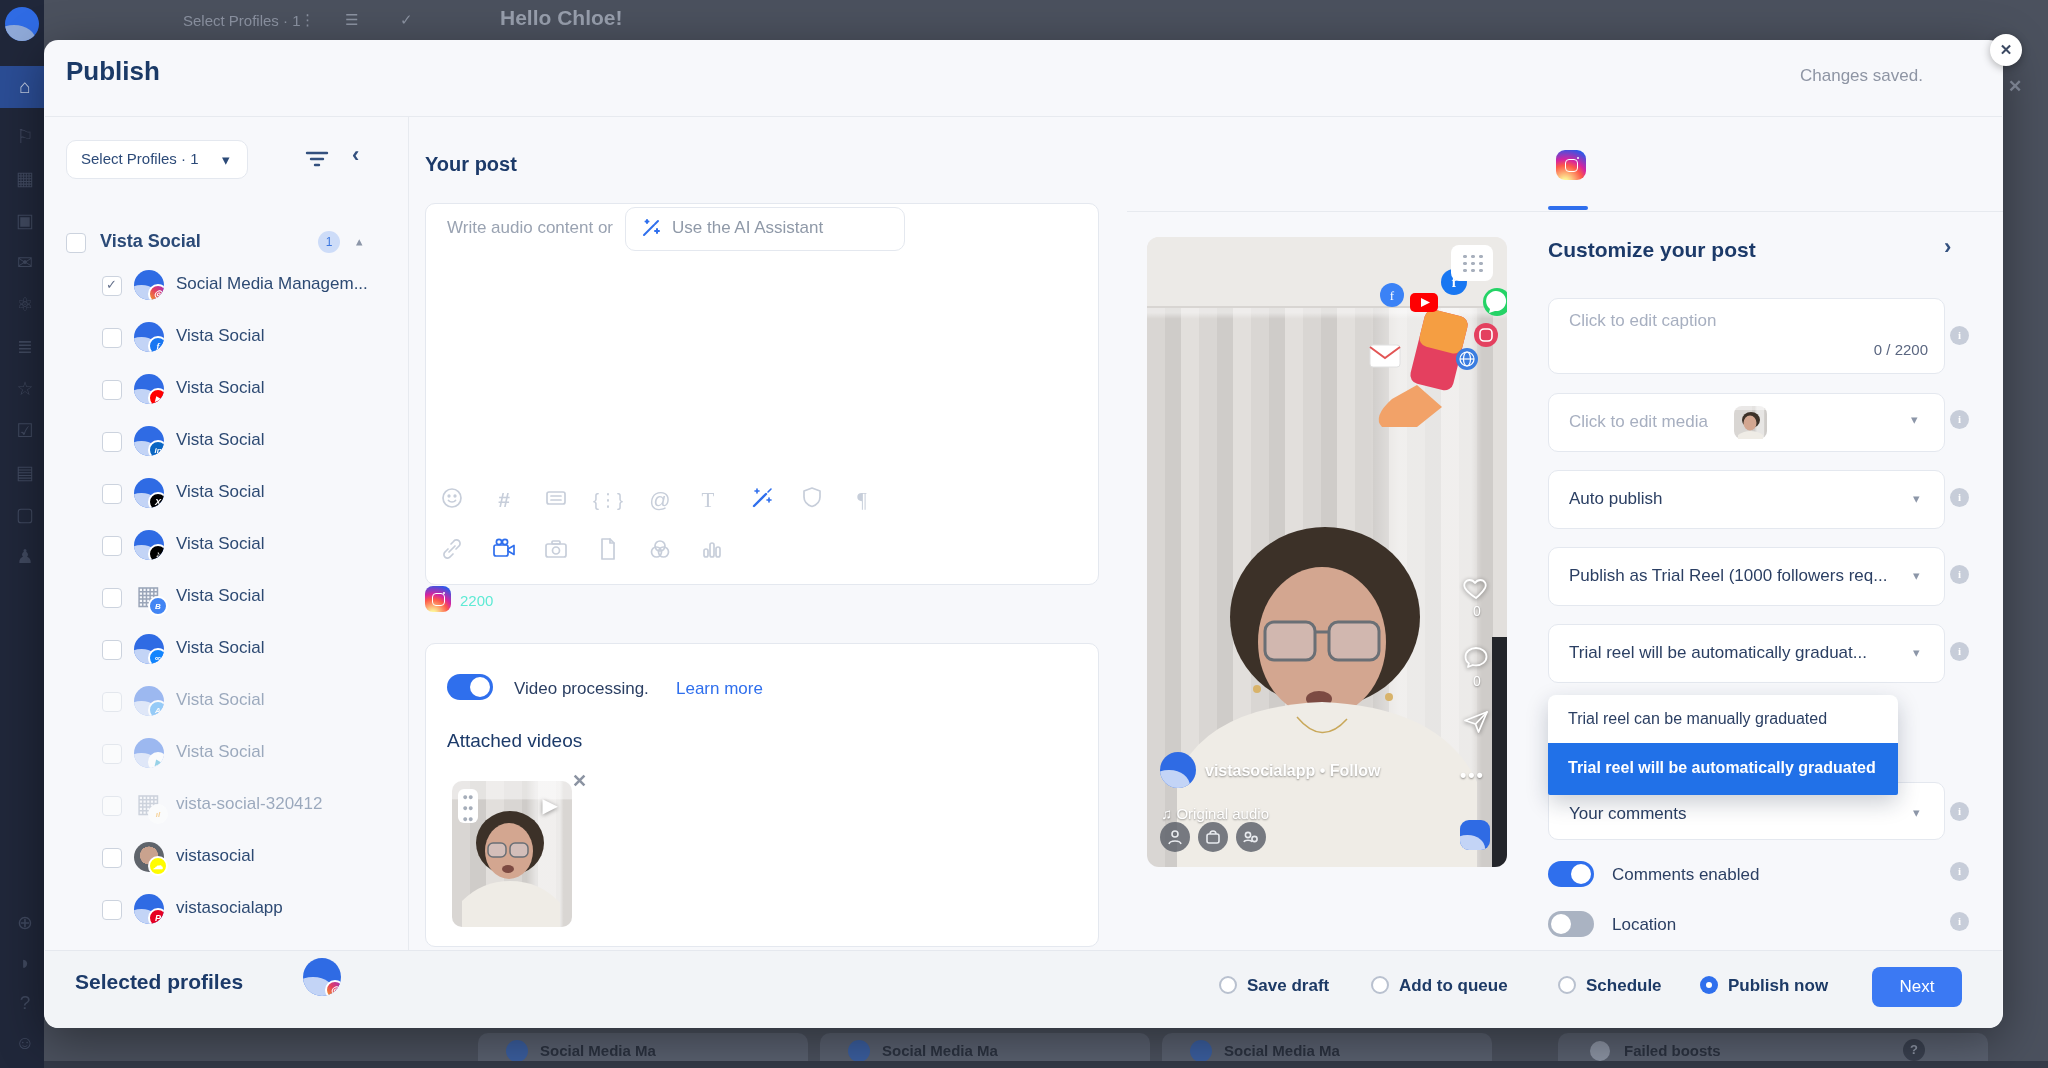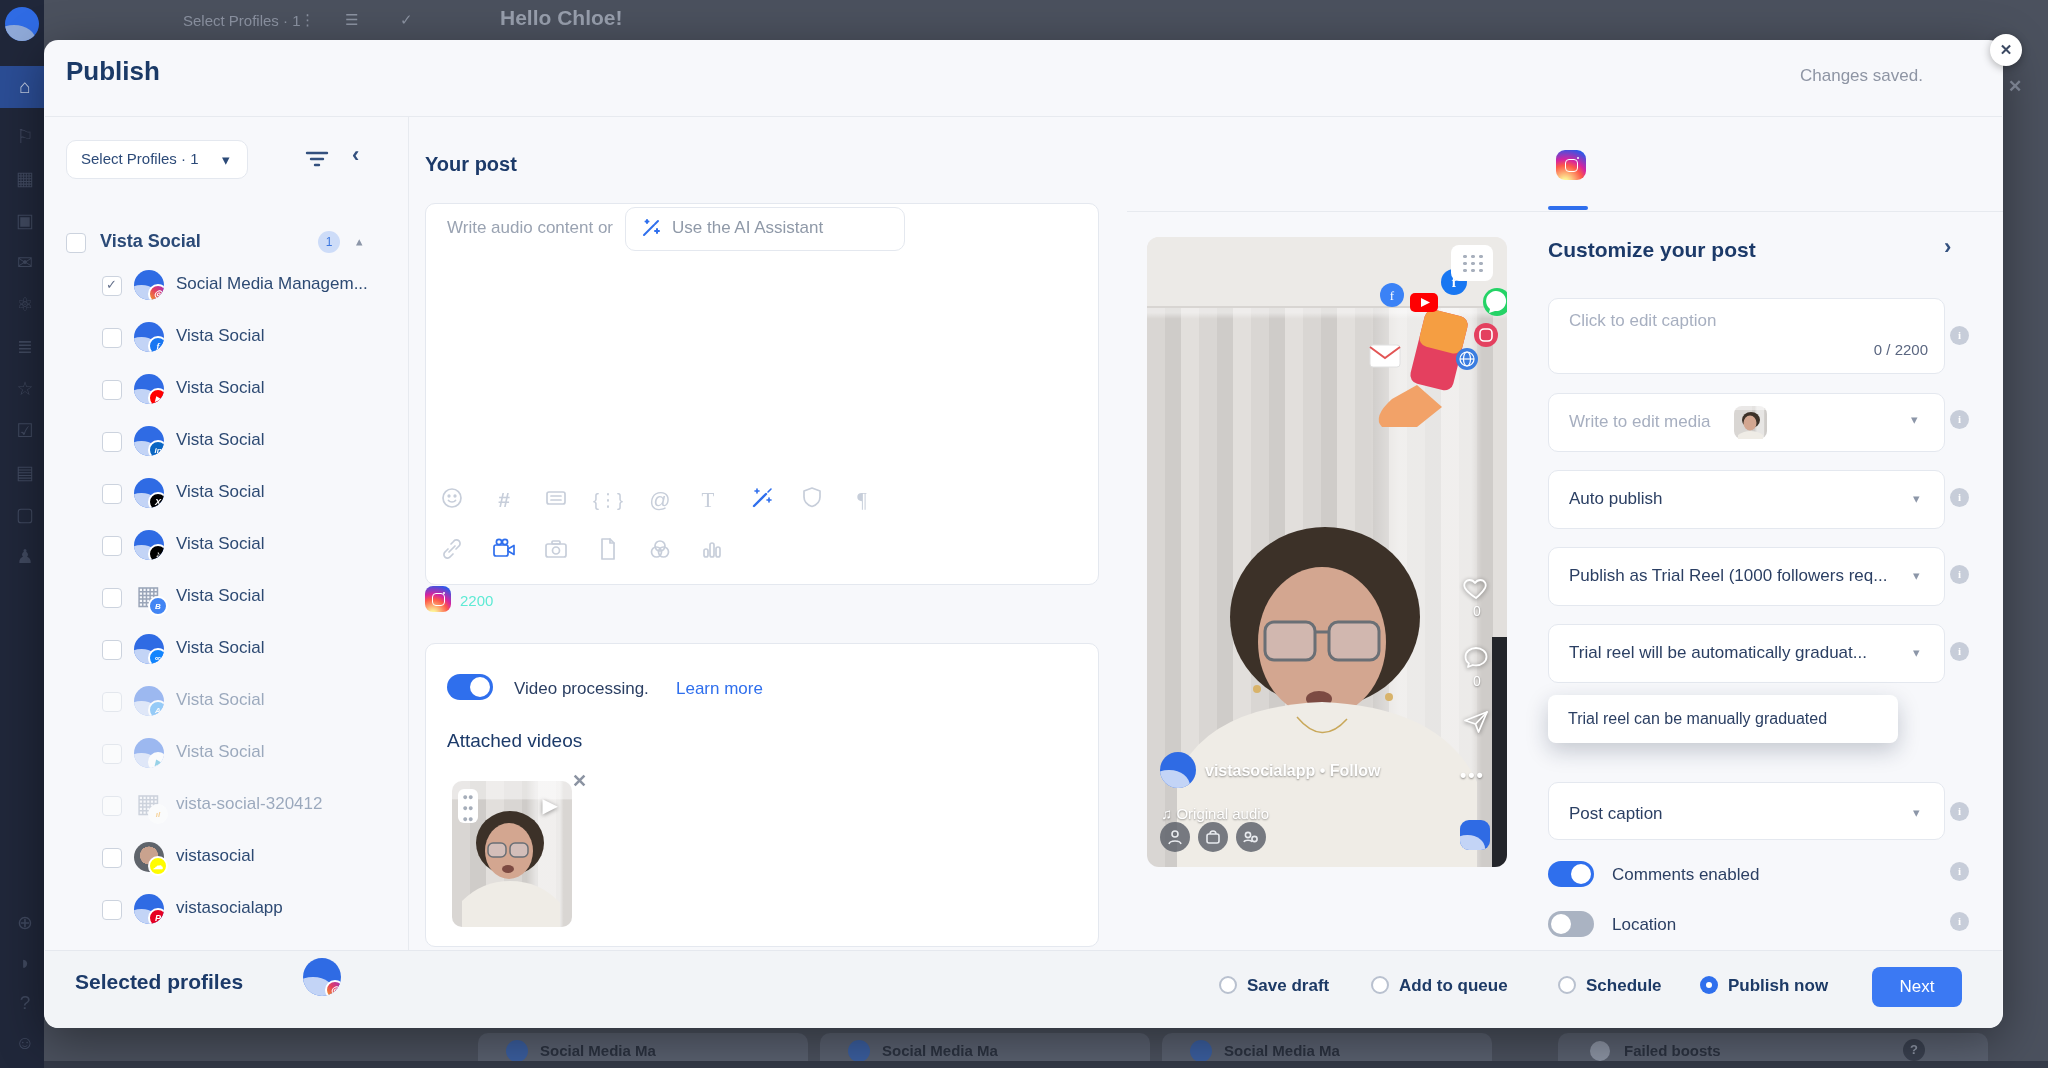--- a/index.html
+++ b/index.html
@@ -508,21 +508,21 @@
   <div class="ab" style="left:1548px;top:238px;font-size:21px;font-weight:bold;color:#1c3a69;">Customize your post</div>
   <div class="ab chev" style="left:1944px;top:234px;">›</div>
 
   <div class="ab card" style="left:1548px;top:298px;width:395px;height:74px;">
     <span class="ab ph-txt" style="left:20px;top:12px;">Click to edit caption</span>
     <span class="ab" style="right:16px;top:42px;font-size:15px;color:#5a6680;">0 / 2200</span>
   </div>
   <div class="ab info" style="left:1950px;top:326px;"></div>
 
   <div class="ab card" style="left:1548px;top:393px;width:395px;height:57px;">
-    <span class="ab ph-txt" style="left:20px;top:18px;">Write to edit media</span>
+    <span class="ab ph-txt" style="left:20px;top:18px;">Click to edit media</span>
     <span class="ab curt" style="left:185px;top:12px;width:33px;height:33px;border-radius:8px;">
       <svg width="33" height="33">
           <ellipse cx="17" cy="14" rx="9" ry="8" fill="#3c3128"></ellipse>
           <ellipse cx="16" cy="17" rx="6.5" ry="7.5" fill="#d3a690"></ellipse>
           <path d="M4 33 V29 Q10 25 16 25 Q24 25 29 29 V33 Z" fill="#efece6"></path>
         </svg>
     </span>
     <span class="ab caret" style="left:362px;top:18px;">▾</span>
   </div>
   <div class="ab info" style="left:1950px;top:410px;"></div>
@@ -539,28 +539,31 @@
   </div>
   <div class="ab info" style="left:1950px;top:565px;"></div>
 
   <div class="ab card" style="left:1548px;top:624px;width:395px;height:57px;">
     <span class="ab sel-txt" style="left:20px;top:18px;max-width:330px;overflow:hidden;white-space:nowrap;">Trial reel will be automatically graduat...</span>
     <span class="ab caret" style="left:364px;top:20px;">▾</span>
   </div>
   <div class="ab info" style="left:1950px;top:642px;"></div>
 
   <div class="ab card" style="left:1548px;top:782px;width:395px;height:56px;">
-    <span class="ab sel-txt" style="left:20px;top:21px;">Post caption</span>
+    <span class="ab sel-txt" style="left:20px;top:21px;">Your comments</span>
     <span class="ab caret" style="left:364px;top:22px;">▾</span>
   </div>
   <div class="ab info" style="left:1950px;top:802px;"></div>
 
   <div class="ab" id="dd-panel">
     <div id="dd-op1">
       <span>Trial reel can be manually graduated</span>
+    </div>
+    <div id="dd-op2">
+      <span>Trial reel will be automatically graduated</span>
     </div>
   </div>
 
   <div class="ab tg" style="left:1548px;top:861px;"></div>
   <div class="ab sel-txt" style="left:1612px;top:865px;">Comments enabled</div>
   <div class="ab info" style="left:1950px;top:862px;"></div>
 
   <div class="ab tg off" style="left:1548px;top:911px;"></div>
   <div class="ab sel-txt" style="left:1612px;top:915px;">Location</div>
   <div class="ab info" style="left:1950px;top:912px;"></div>

